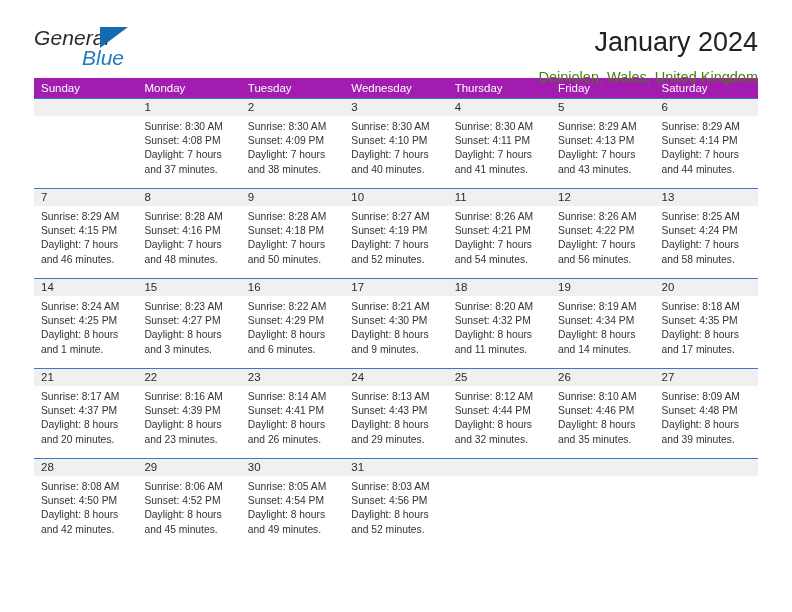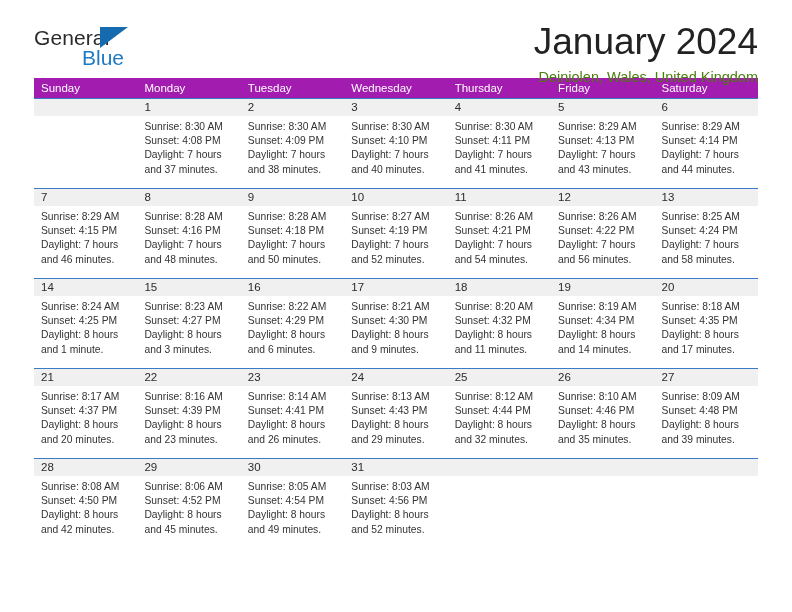--- a/index.html
+++ b/index.html
@@ -29,20 +29,21 @@
     justify-content: space-between;
     padding-top: 26px;
     height: 72px;
     box-sizing: border-box;
   }
   .logo {
     position: relative;
     width: 130px;
     height: 48px;
     flex: none;
+    font-style: italic;
   }
   .logo-general {
     position: absolute;
     left: 0;
     top: 0;
     font-size: 21px;
     letter-spacing: .1px;
     color: #2b2b2b;
     line-height: 24px;
   }
@@ -61,21 +62,21 @@
     width: 0;
     height: 0;
     border-left: 28px solid #156bb0;
     border-bottom: 21px solid transparent;
   }
   .titles {
     text-align: right;
     padding-top: 0px;
   }
   .cal-title {
-    font-size: 37px;
+    font-size: 27px;
     color: #222222;
     line-height: 32px;
     font-weight: normal;
     margin: 0;
   }
   .cal-sub {
     font-size: 14.5px;
     color: #4d7c0f;
     line-height: 20px;
     margin: 9px 0 0 0;

